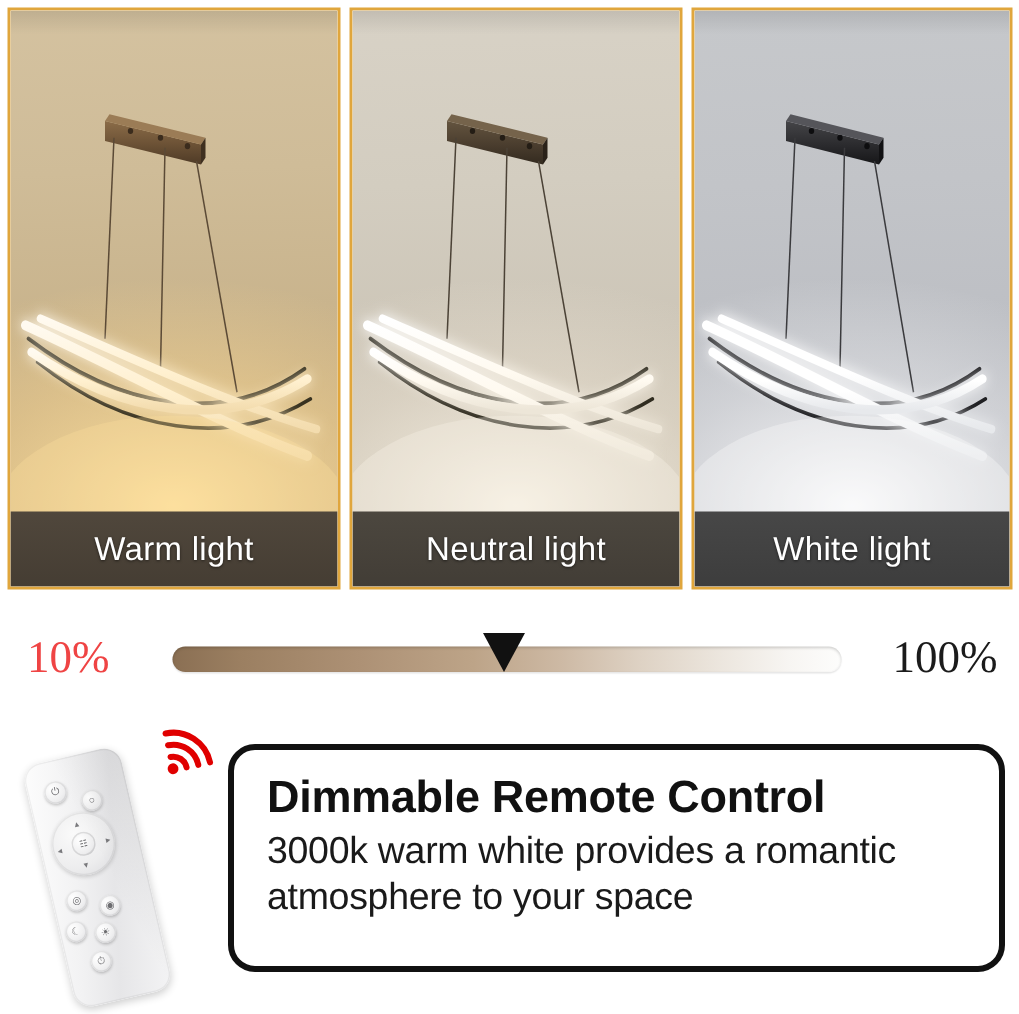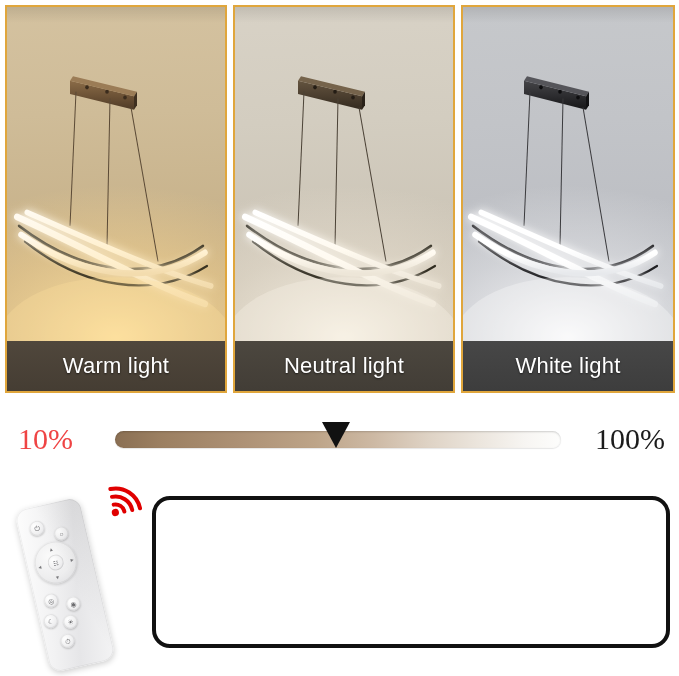--- a/index.html
+++ b/index.html
@@ -353,14 +353,16 @@
       <div class="btn" id="btn-bright">
         <span class="btn-glyph">☀</span>
       </div>
       <div class="btn" id="btn-timer">
         <span class="btn-glyph">⏱</span>
       </div>
     </div>
   </div>
 
   <div id="callout">
+    <div id="callout-title">Dimmable Remote Control</div>
+    <div id="callout-body">3000k warm white provides a romantic atmosphere to your space</div>
   </div>
 </div>
 
 </body></html>

